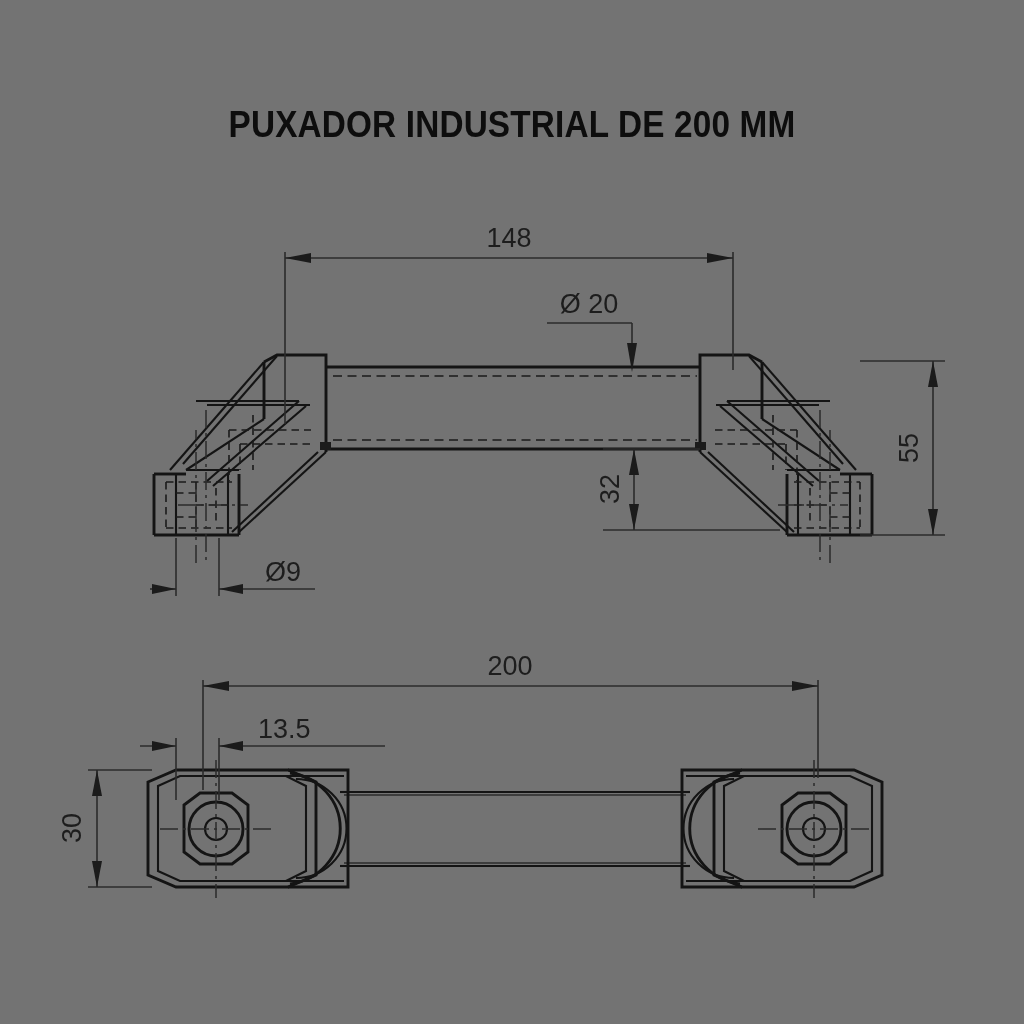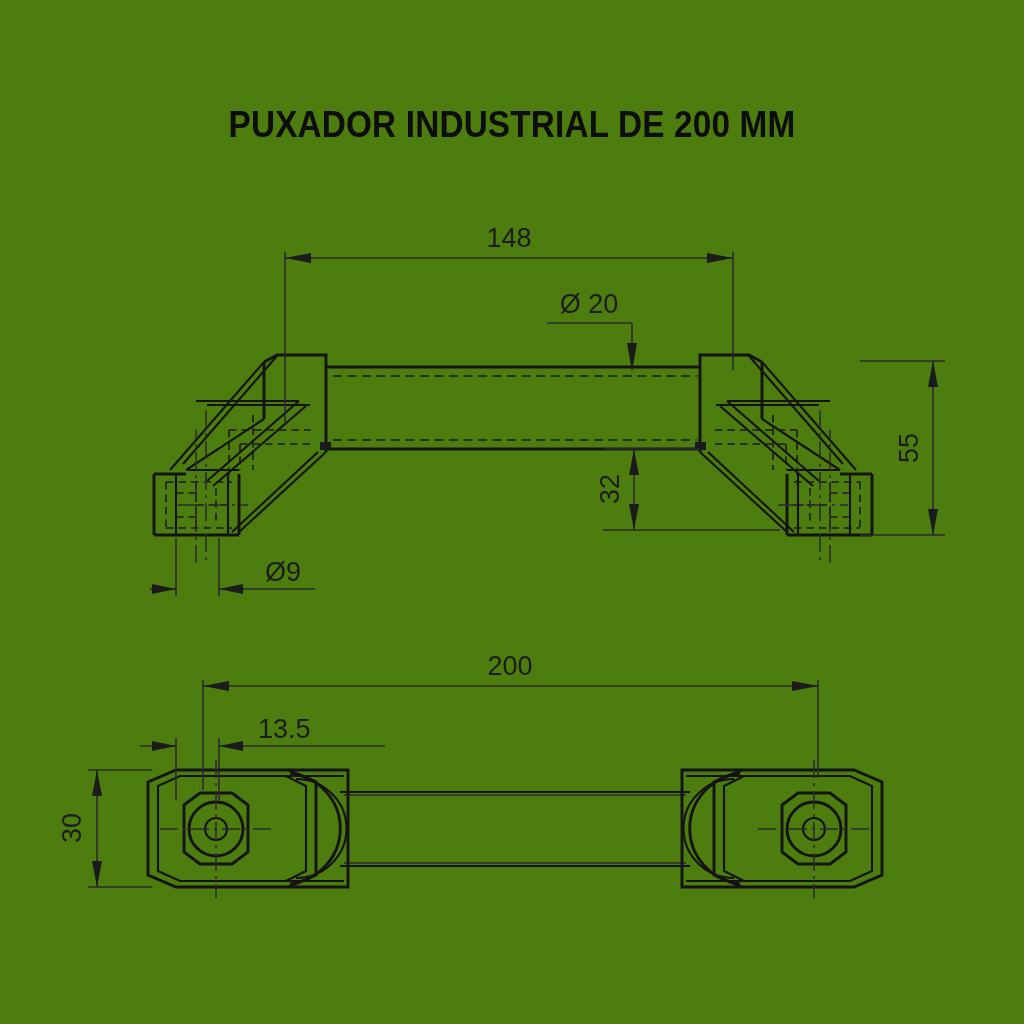--- a/index.html
+++ b/index.html
@@ -4,21 +4,21 @@
 <style>
   html, body {
     margin: 0;
     padding: 0;
     background: #ffffff;
   }
   #page {
     position: relative;
     width: 1024px;
     height: 1024px;
-    background: #4d7c0f;
+    background: #737373;
     overflow: hidden;
     font-family: "Liberation Sans", sans-serif;
   }
   #title {
     position: absolute;
     left: 0;
     top: 104px;
     width: 1024px;
     text-align: center;
     font-family: "Liberation Sans", sans-serif;

